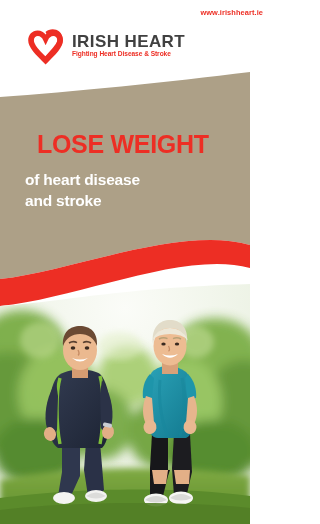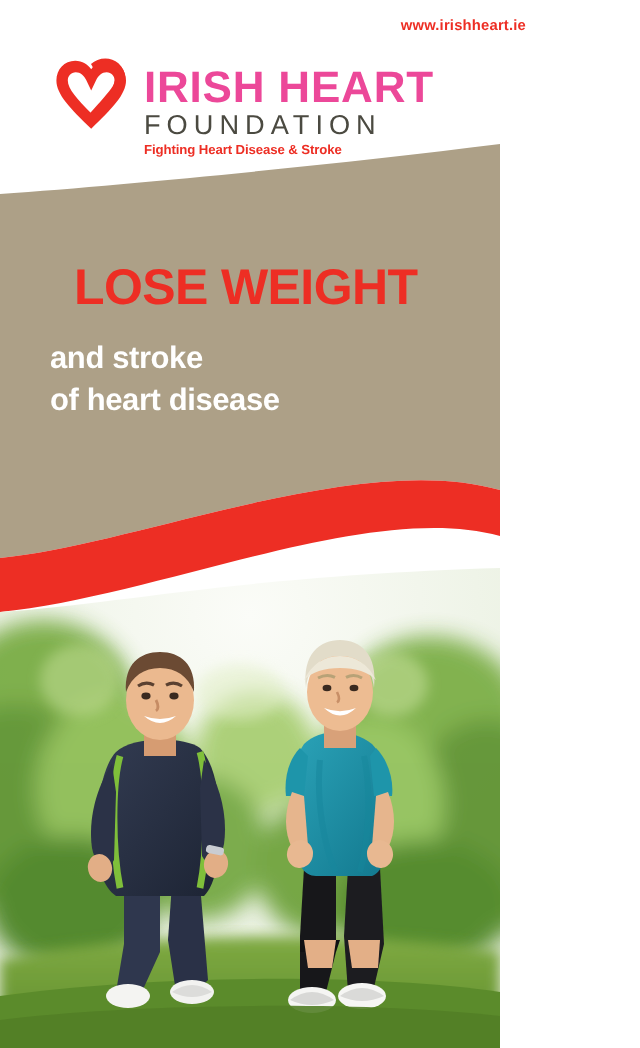--- a/index.html
+++ b/index.html
@@ -55,24 +55,24 @@
     flex: none;
     margin-top: 1px;
   }
 
   .logo-text {
     margin-left: 6px;
     margin-top: 6px;
   }
 
   .logo-line1 {
-    font-size: 22px;
+    font-size: 17px;
     font-weight: bold;
     letter-spacing: 0.4px;
-    color: #ec4899;
+    color: #404040;
     line-height: 1;
     white-space: nowrap;
   }
 
   .logo-line2 {
     font-size: 13.6px;
     font-weight: normal;
     letter-spacing: 3.0px;
     color: #4B4A41;
     line-height: 1.25;
@@ -169,30 +169,29 @@
                C11.9 16.5 16.7 21.8 23.6 28.6
                C30.5 21.8 35.3 16.5 35.3 12.3
                C35.3 9.9 33.7 8.1 31.3 8.1
                C29.0 8.1 27.1 9.8 26.1 12.0
                L23.6 17.3 L21.1 12.0
                C20.1 9.8 18.2 8.1 15.9 8.1 Z" fill="#ED2E24" fill-rule="evenodd"></path>
     </svg>
 
     <div class="logo-text">
       <div class="logo-line1">IRISH HEART</div>
-      <div class="logo-line2">FOUNDATION</div>
       <div class="logo-tagline">Fighting Heart Disease &amp; Stroke</div>
     </div>
   </div>
 
   <div class="headline-wrap">
     <h1 class="headline">LOSE WEIGHT</h1>
     <p class="subhead">
+      <span class="subhead-line">of heart disease</span>
       <span class="subhead-line">and stroke</span>
-      <span class="subhead-line">of heart disease</span>
     </p>
   </div>
 
   <div class="photo">
     <svg viewBox="0 0 250 240" width="250" height="240" preserveAspectRatio="none">
       <defs>
         <clipPath id="photoClip">
           <path d="M0,22 C60,18 120,4 250,0 L250,240 L0,240 Z"></path>
         </clipPath>
         <radialGradient id="skyG" cx="50%" cy="10%" r="80%">

